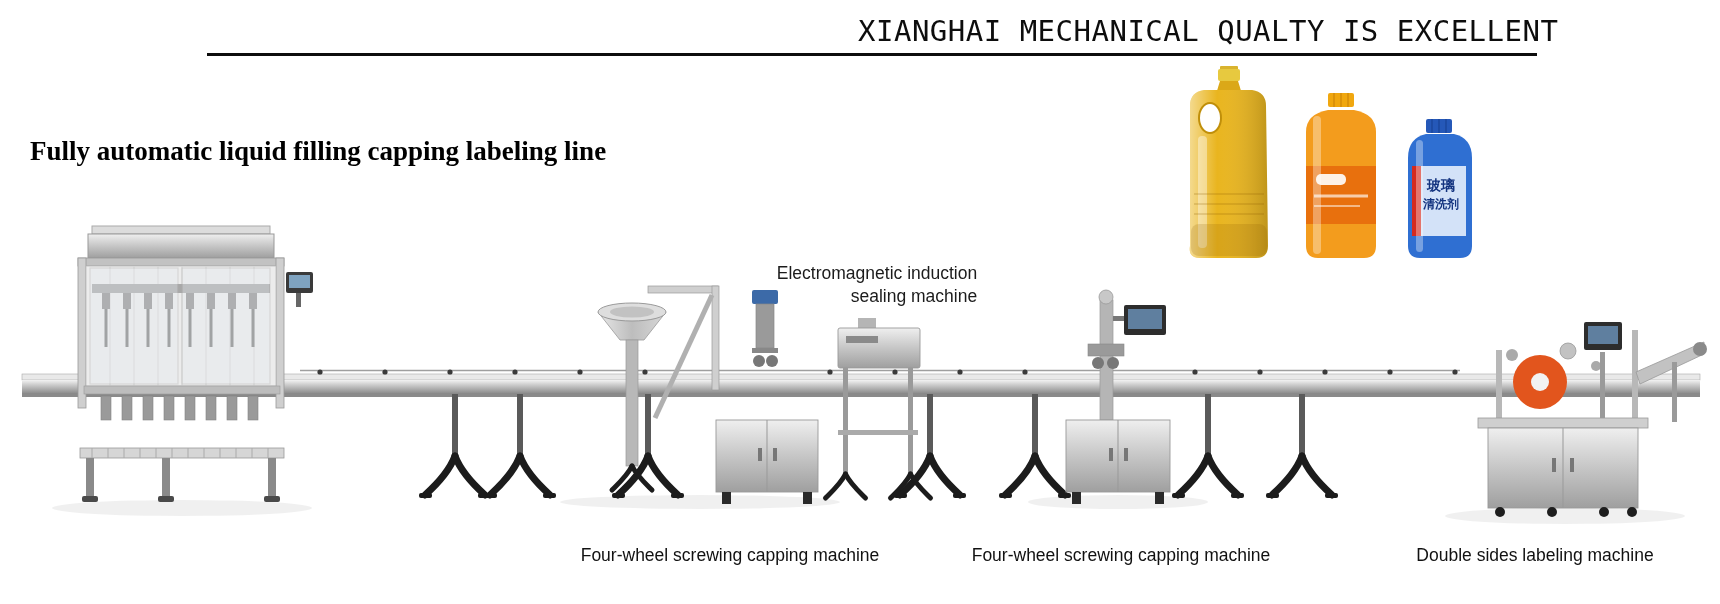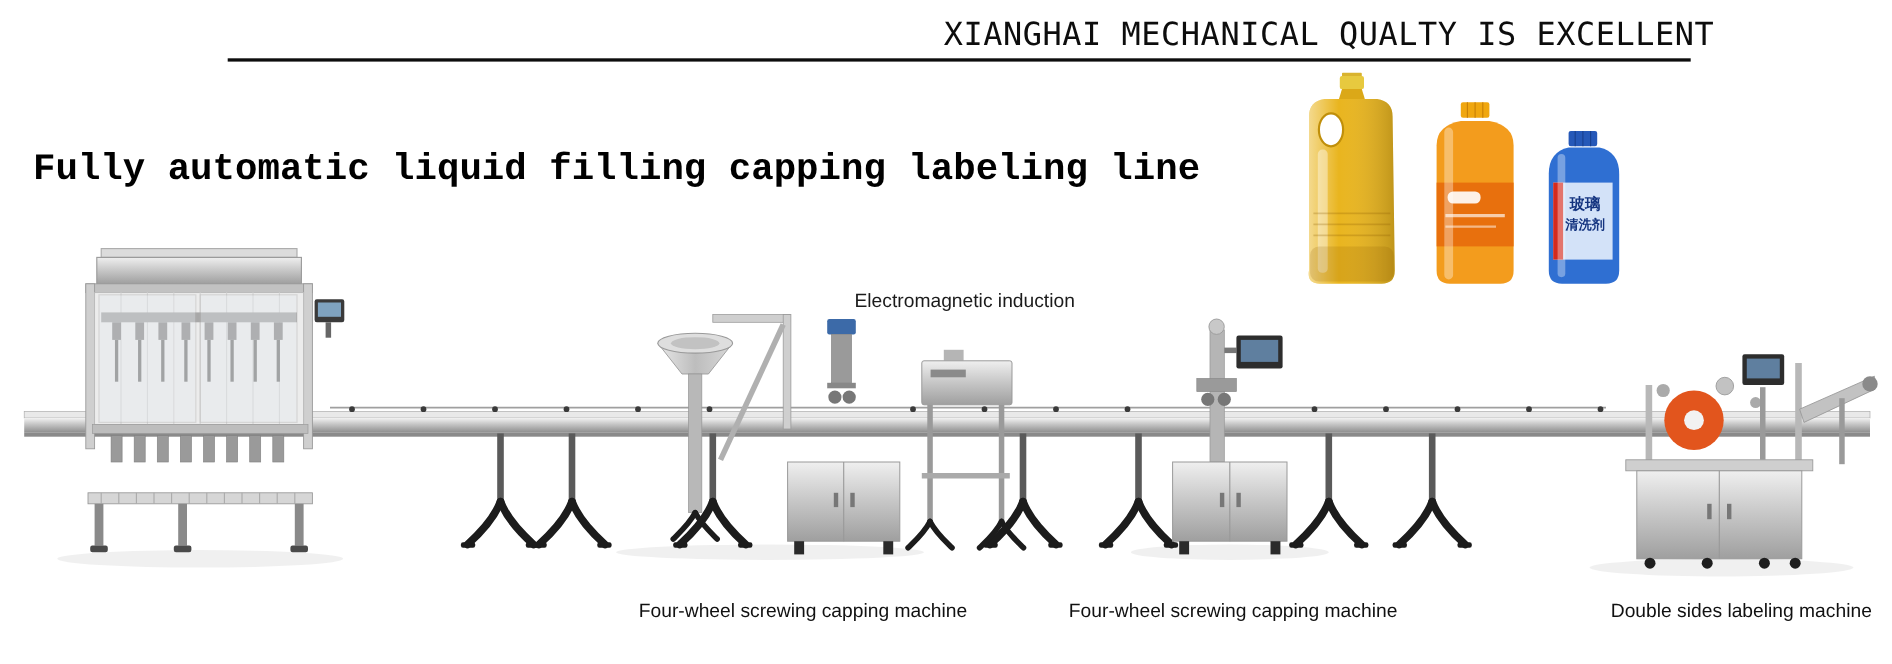--- a/index.html
+++ b/index.html
@@ -11,35 +11,35 @@
     position:absolute; left:858px; top:14px;
     font-family:"DejaVu Sans Mono","Liberation Mono",monospace;
     font-size:29px; font-weight:400; color:#0d0d0d;
     letter-spacing:0.5px; white-space:nowrap;
   }
   .slogan-underline {
     position:absolute; left:207px; top:53px; width:1330px; height:3px; background:#0d0d0d;
   }
   .main-title {
     position:absolute; left:30px; top:136px;
-    font-family:Liberation Mono, monospace;
-    font-size:34px; font-weight:700; color:#000; white-space:nowrap;
+    font-family:Liberation Serif, serif;
+    font-size:27px; font-weight:700; color:#000; white-space:nowrap;
   }
   .annotation {
     position:absolute; left:877px; top:262px; transform:translateX(-50%);
     text-align:right; font-size:17.5px; color:#1b1b1b; line-height:23px; white-space:nowrap;
   }
   .mlabel {
     position:absolute; top:545px; transform:translateX(-50%);
     font-size:17.5px; color:#111; white-space:nowrap;
   }
   .mlabel.l1 { left:176px; }
   .mlabel.l2 { left:730px; }
   .mlabel.l3 { left:1121px; }
-  .mlabel.l4 { left:1535px;margin-left:48px; }
+  .mlabel.l4 { left:1535px; }
 
   .line-svg { position:absolute; left:0; top:0; }
   .bottles-svg { position:absolute; left:1170px; top:66px; }
 </style>
 </head>
 <body>
 
 <div class="stage">
 
   <div class="slogan">XIANGHAI MECHANICAL QUALTY IS EXCELLENT</div>
@@ -355,19 +355,20 @@
       <rect x="242" y="100" width="54" height="70" fill="#dce8fa" opacity="0.95"></rect>
       <rect x="242" y="100" width="9" height="70" fill="#d42a1e"></rect>
       <text x="271" y="124" text-anchor="middle" font-size="14" font-weight="bold" fill="#13337f" font-family="DejaVu Sans, sans-serif">玻璃</text>
       <text x="271" y="142" text-anchor="middle" font-size="12" font-weight="bold" fill="#13337f" font-family="DejaVu Sans, sans-serif">清洗剂</text>
       <rect x="246" y="74" width="7" height="112" rx="3.5" fill="#ffffff" opacity="0.35"></rect>
     </g>
   </svg>
 
   <div class="annotation">
     <div>Electromagnetic induction</div>
+    <div>sealing machine</div>
   </div>
 
   <div class="mlabel l2">Four-wheel screwing capping machine</div>
   <div class="mlabel l3">Four-wheel screwing capping machine</div>
   <div class="mlabel l4">Double sides labeling machine</div>
 
 </div>
 
 </body></html>

